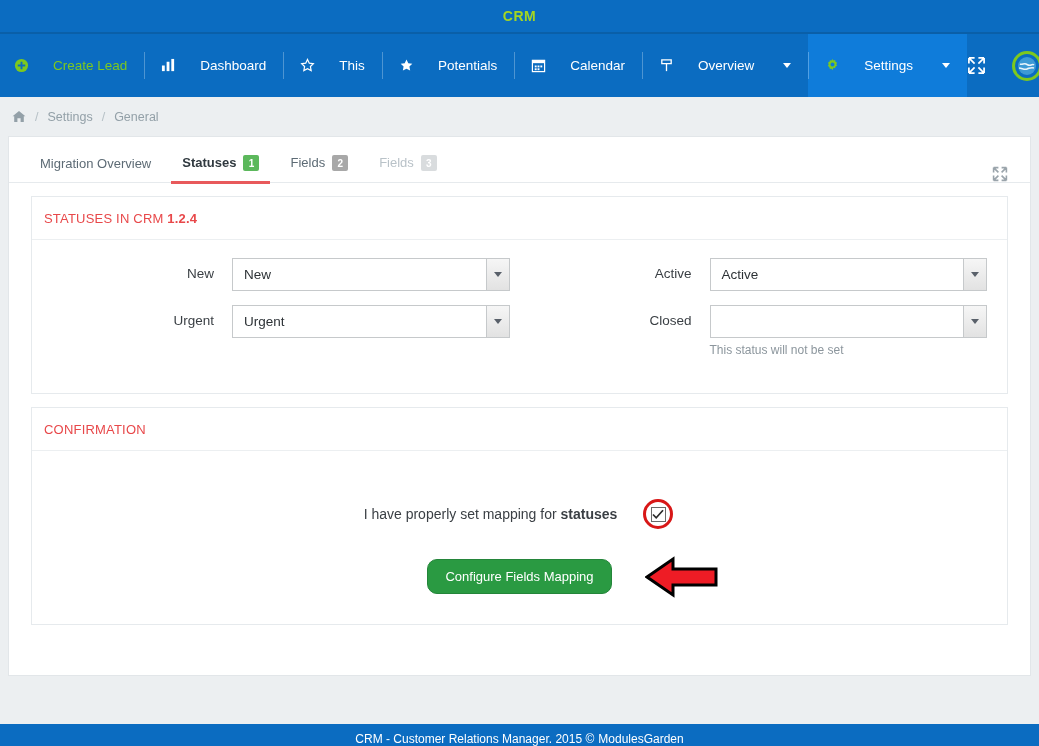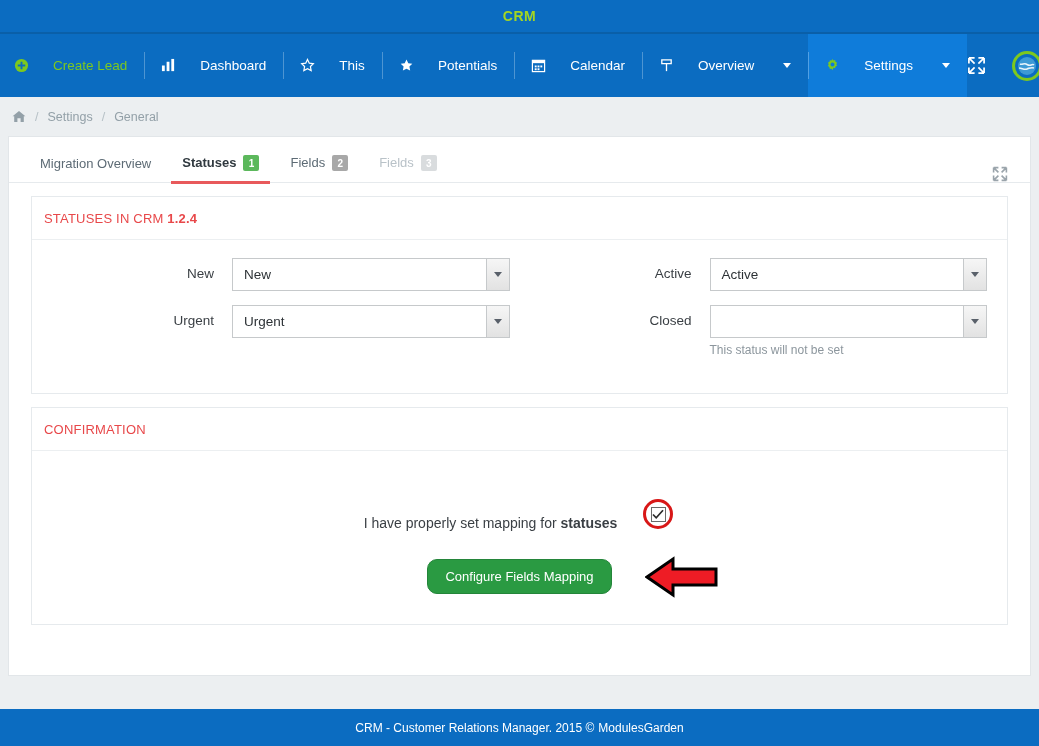--- a/index.html
+++ b/index.html
@@ -231,21 +231,21 @@
   }
   .help-text {
     margin-top: 5px;
     font-size: 12px;
     color: #8c969d;
   }
 
   
   .confirm-row {
     display: flex;
-    align-items: flex-end;
+    align-items: center;
     justify-content: center;
     gap: 24px;
     margin-top: 28px;
   }
   .confirm-text { font-size: 14px; color: #3a3f44; }
   .confirm-text b { font-weight: bold; }
   .check-wrap { position: relative; width: 34px; height: 34px; display:flex; align-items:center; justify-content:center; }
   .checkbox {
     width: 15px; height: 15px;
     border: 1px solid #6a6a6a;
@@ -285,24 +285,24 @@
     left: 603px;
     top: 50%;
     transform: translateY(-50%);
     width: 74px; height: 44px;
   }
 
   
   .footer {
     position: absolute;
     left: 0; right: 0; bottom: 0;
-    height: 37px;
+    height: 22px;
     background: #0b6cc1;
     display: flex;
-    align-items: center;
+    align-items: flex-end;
     justify-content: center;
     font-size: 12px;
     color: #ffffff;
   }
   .footer .mg { color: #ffffff; margin-left: 4px; cursor: pointer; }
 </style>
 </head>
 <body>
 
 <div class="brandbar">

